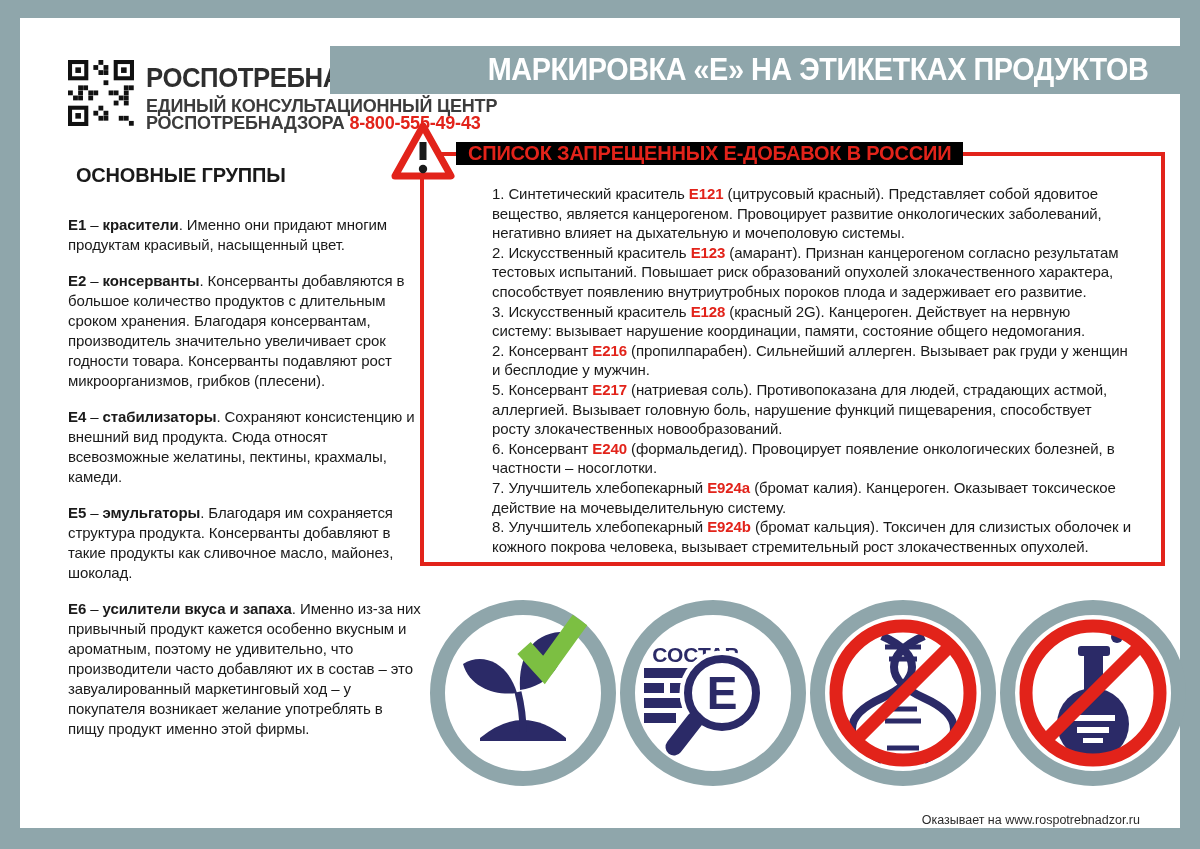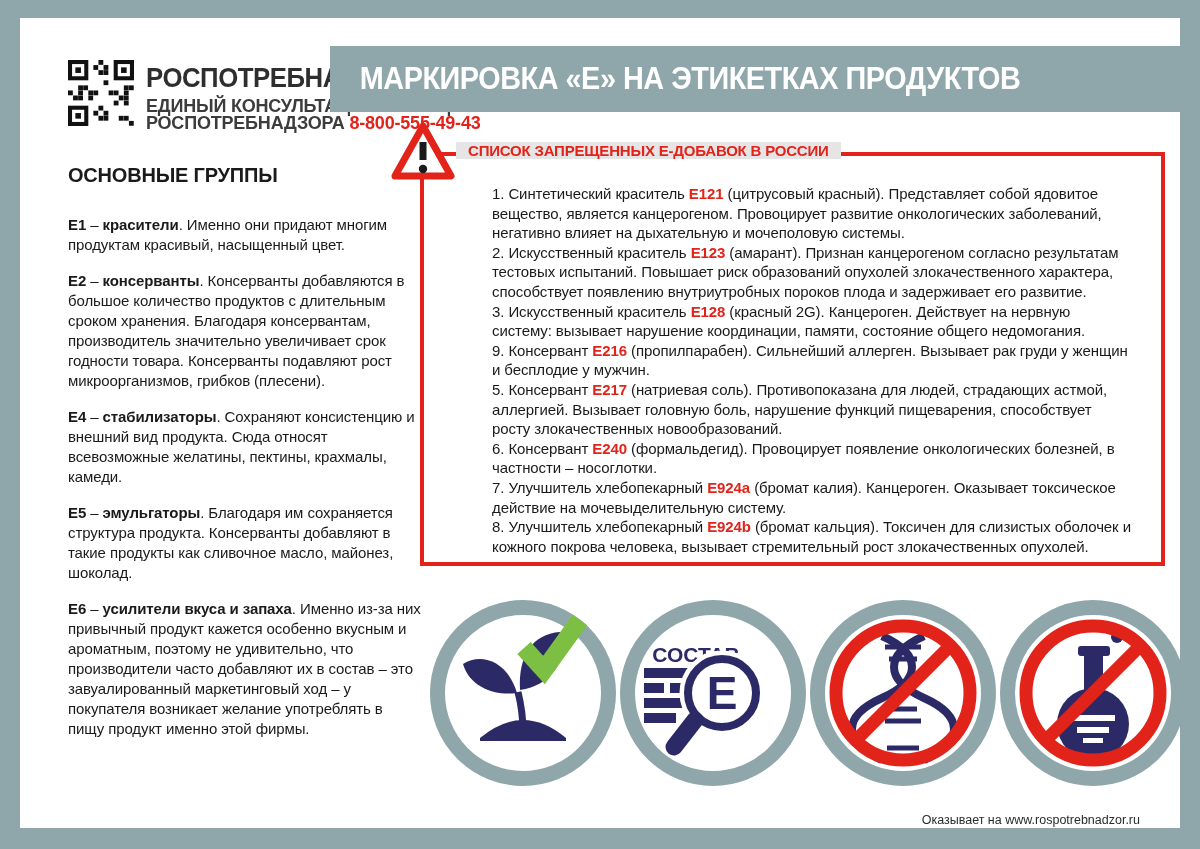--- a/index.html
+++ b/index.html
@@ -17,41 +17,41 @@
   .logo-block { position:absolute; left:48px; top:42px; display:flex; gap:12px; }
   .qr { width:66px; height:66px; }
   .brand-text { padding-top:2px; }
   .brand-name {
     font-size:28px; font-weight:bold; color:#2e2e2e; letter-spacing:-.5px;
     transform:scaleX(.92); transform-origin:0 50%; display:inline-block; white-space:nowrap;
   }
   .brand-sub { margin-top:4px; font-size:18px; font-weight:bold; color:#3c3c3c; line-height:17px; letter-spacing:-.2px; }
   .brand-sub .phone { color:#E2231A; }
   .title-bar {
-    position:absolute; left:330px; top:46px; right:0; height:66px;
-    background:#8FA6AB; display:flex; align-items:center;
+    position:absolute; left:330px; top:46px; right:0; height:48px;
+    background:#8FA6AB; display:flex; align-items:center;justify-content:flex-end;
   }
   .title-bar .t {
     color:#fff; font-size:31px; font-weight:bold; letter-spacing:-.5px;
     padding-left:32px; white-space:nowrap;
     transform:scaleX(.93); transform-origin:0 50%; display:inline-block;
   }
   
   .left-col { position:absolute; left:48px; top:146px; width:354px; color:#1a1a1a; }
-  .groups-heading { font-size:20px; font-weight:bold; letter-spacing:-.2px; margin:0 0 28px 0; }
+  .groups-heading { font-size:20px; font-weight:bold; letter-spacing:-.2px; margin:0 0 28px 8px; }
   .group { font-size:15px; line-height:20px; margin:16px 0 16px 0; letter-spacing:-.1px; }
   .group b { letter-spacing:-.1px; }
   
   .banned-box {
     position:absolute; left:420px; top:152px; width:745px; height:414px;
     border:4px solid #E2231A; box-sizing:border-box;
   }
   .banned-heading {
-    position:absolute; top:-14px; left:32px; background:#e5e5e5; padding:0 12px;
-    color:#E2231A; font-size:15px; font-weight:bold; letter-spacing:-.2px; white-space:nowrap;
+    position:absolute; top:-14px; left:32px; background:#000000; padding:0 12px;
+    color:#E2231A; font-size:20px; font-weight:bold; letter-spacing:-.2px; white-space:nowrap;
   }
   .warning-tri { position:absolute; left:-34px; top:-36px; width:66px; height:64px; }
   .banned-list { padding:28px 30px 0 32px; font-size:15px; line-height:19.6px; color:#1a1a1a; letter-spacing:-.1px;margin-left:36px; }
   .banned-list p { margin:0; }
   .ecode { color:#E2231A; font-weight:bold; }
   
   .badges { position:absolute; left:430px; top:600px; width:756px; display:flex; gap:4px; }
   .badge { position:relative; width:186px; height:186px; flex:0 0 auto; }
   .badge .ring {
     position:absolute; inset:0; border-radius:50%;
@@ -142,21 +142,21 @@
     <svg class="warning-tri" viewBox="0 0 66 64">
       <polygon points="33,6 61,56 5,56" fill="#ffffff" stroke="#E2231A" stroke-width="7" stroke-linejoin="round"></polygon>
       <line x1="33" y1="22" x2="33" y2="40" stroke="#1a1a1a" stroke-width="7"></line>
       <circle cx="33" cy="49" r="4.2" fill="#1a1a1a"></circle>
     </svg>
     <span class="banned-heading">СПИСОК ЗАПРЕЩЕННЫХ Е-ДОБАВОК В РОССИИ</span>
     <div class="banned-list">
       <p><span>1. Синтетический краситель </span><span class="ecode">Е121</span><span> (цитрусовый красный). Представляет собой ядовитое вещество, является канцерогеном. Провоцирует развитие онкологических заболеваний, негативно влияет на дыхательную и мочеполовую системы.</span></p>
       <p><span>2. Искусственный краситель </span><span class="ecode">Е123</span><span> (амарант). Признан канцерогеном согласно результатам тестовых испытаний. Повышает риск образований опухолей злокачественного характера, способствует появлению внутриутробных пороков плода и задерживает его развитие.</span></p>
       <p><span>3. Искусственный краситель </span><span class="ecode">Е128</span><span> (красный 2G). Канцероген. Действует на нервную систему: вызывает нарушение координации, памяти, состояние общего недомогания.</span></p>
-      <p><span>9. Консервант </span><span class="ecode">Е216</span><span> (пропилпарабен). Сильнейший аллерген. Вызывает рак груди у женщин и бесплодие у мужчин.</span></p>
+      <p><span>2. Консервант </span><span class="ecode">Е216</span><span> (пропилпарабен). Сильнейший аллерген. Вызывает рак груди у женщин и бесплодие у мужчин.</span></p>
       <p><span>5. Консервант </span><span class="ecode">Е217</span><span> (натриевая соль). Противопоказана для людей, страдающих астмой, аллергией. Вызывает головную боль, нарушение функций пищеварения, способствует росту злокачественных новообразований.</span></p>
       <p><span>6. Консервант </span><span class="ecode">Е240</span><span> (формальдегид). Провоцирует появление онкологических болезней, в частности – носоглотки.</span></p>
       <p><span>7. Улучшитель хлебопекарный </span><span class="ecode">Е924a</span><span> (бромат калия). Канцероген. Оказывает токсическое действие на мочевыделительную систему.</span></p>
       <p><span>8. Улучшитель хлебопекарный </span><span class="ecode">Е924b</span><span> (бромат кальция). Токсичен для слизистых оболочек и кожного покрова человека, вызывает стремительный рост злокачественных опухолей.</span></p>
     </div>
   </div>
 
   <div class="badges">
 
     <div class="badge">

